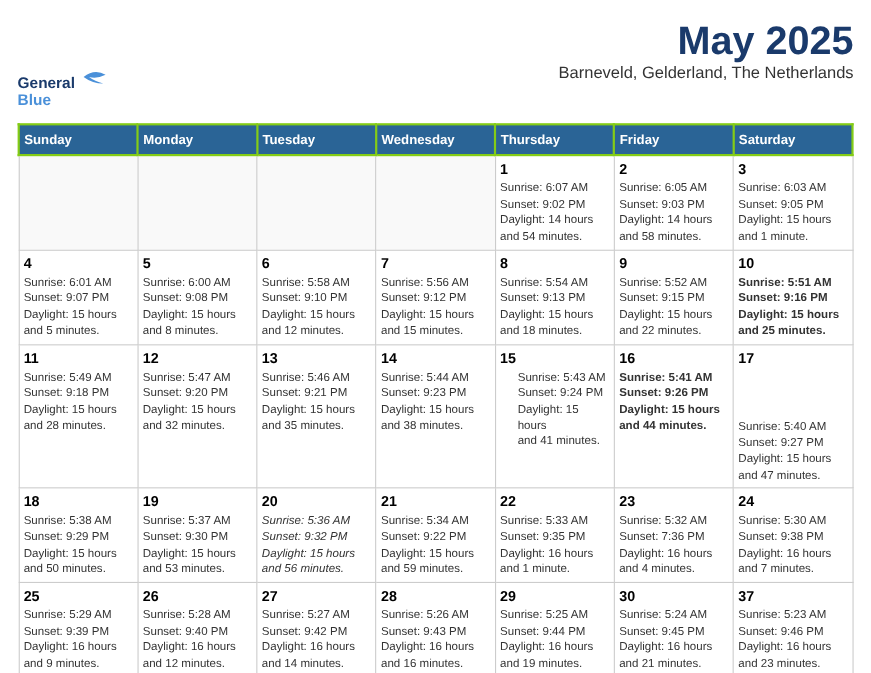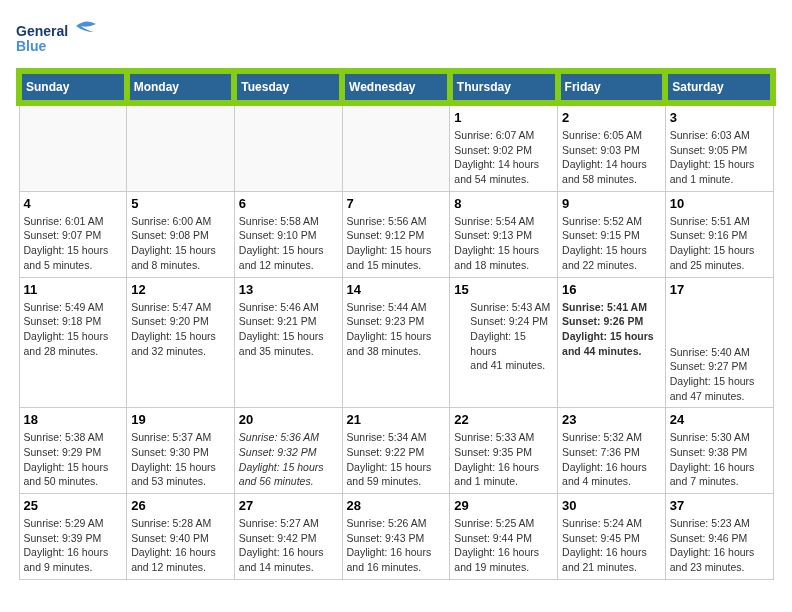--- a/index.html
+++ b/index.html
@@ -13,20 +13,21 @@
     .header {
       display: flex;
       justify-content: space-between;
       align-items: flex-start;
       margin-bottom: 12px;
     }
     .logo {
       display: flex;
       flex-direction: column;
       align-items: flex-end;
+      margin-top: 44px;
     }
     .title-block {
       text-align: right;
     }
     .month-title {
       font-size: 36px;
       font-weight: bold;
       color: #1a3a6b;
     }
     .location {
@@ -37,21 +38,21 @@
       width: 100%;
       border-collapse: collapse;
       font-size: 11px;
     }
     .calendar th {
       background: #2a6496;
       color: #fff;
       padding: 6px 4px;
       text-align: left;
       font-size: 12px;
-      border: 6px solid #84cc16;
+      border: 2px solid #84cc16;
     }
     .calendar td {
       border: 1px solid #ccc;
       vertical-align: top;
       padding: 4px;
       width: 108px;
       min-height: 80px;
       background: #fff;
     }
     .calendar td.empty {
@@ -74,20 +75,24 @@
 
 <div class="header">
   <div class="logo">
     <svg width="100" height="40" viewBox="0 0 100 40">
 
       <path d="M60,10 Q70,2 80,8 Q72,12 65,10 Q70,14 78,16 Q68,16 60,10Z" fill="#4a90d9"></path>
 
       <text x="0" y="20" font-size="14" font-weight="bold" fill="#1a3a6b" font-family="Arial">General</text>
       <text x="0" y="35" font-size="14" font-weight="bold" fill="#4a90d9" font-family="Arial">Blue</text>
     </svg>
+  </div>
+  <div class="title-block">
+    <div class="month-title">May 2025</div>
+    <div class="location">Barneveld, Gelderland, The Netherlands</div>
   </div>
 </div>
 
 <table class="calendar">
   <thead>
     <tr>
     <th>Sunday</th>
         <th>Monday</th>
         <th>Tuesday</th>
         <th>Wednesday</th>
@@ -162,21 +167,21 @@
         </td>
         <td>
           <div class="day-num">9</div>
           <div class="day-info" style="white-space: pre-line;">Sunrise: 5:52 AM
 Sunset: 9:15 PM
 Daylight: 15 hours
 and 22 minutes.</div>
         </td>
         <td>
           <div class="day-num">10</div>
-          <div class="day-info" style="white-space: pre-line;">Sunrise: 5:51 AM
+          <div class="day-info" style="white-space: pre-line; font-weight: bold;">Sunrise: 5:51 AM
 Sunset: 9:16 PM
 Daylight: 15 hours
 and 25 minutes.</div>
         </td>
       </tr>
       <tr>
         <td>
           <div class="day-num">11</div>
           <div class="day-info" style="white-space: pre-line;">Sunrise: 5:49 AM
 Sunset: 9:18 PM

